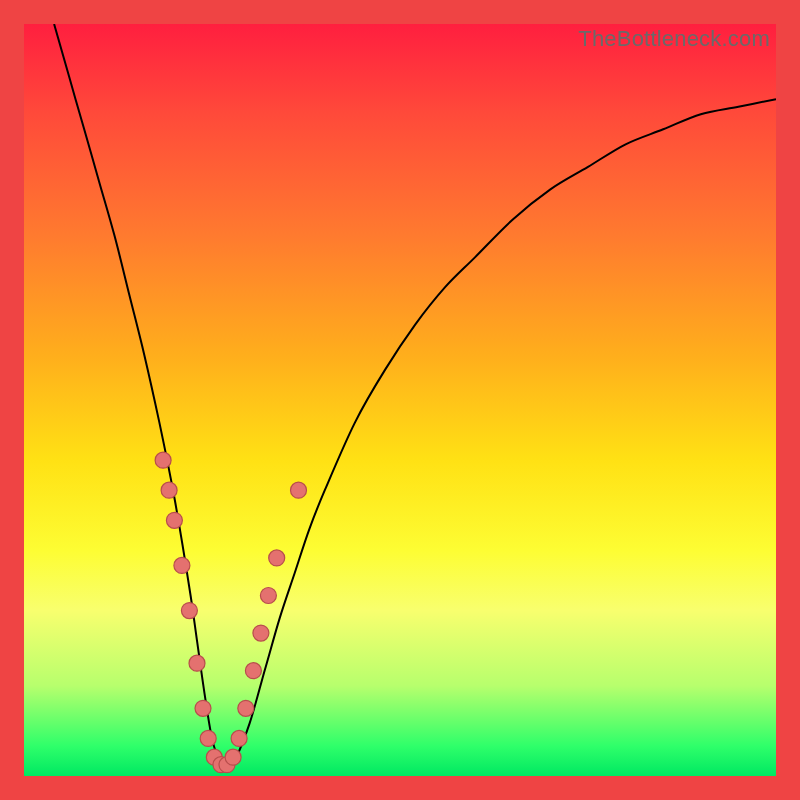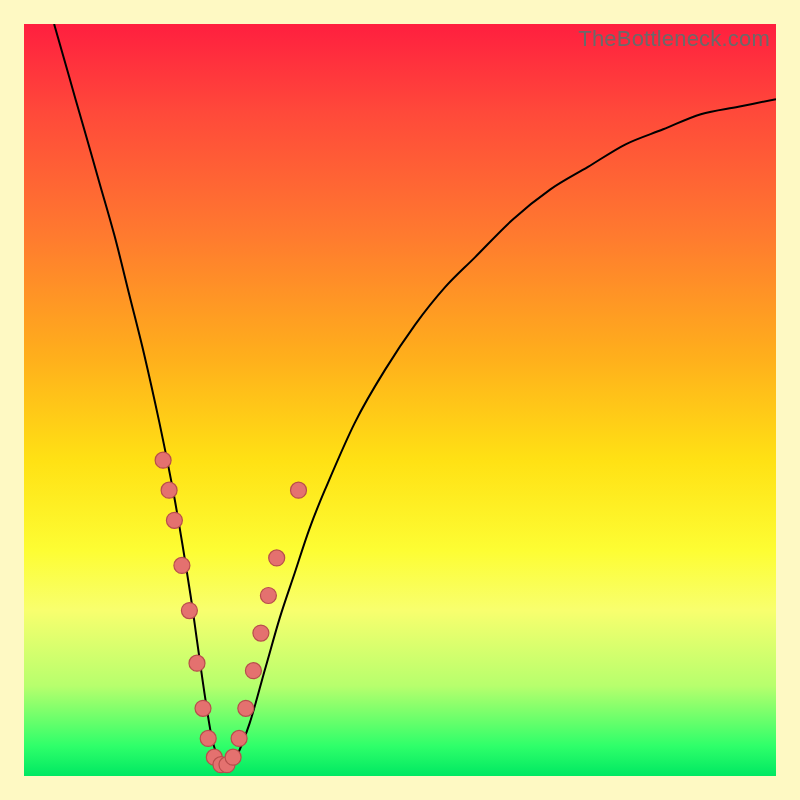--- a/index.html
+++ b/index.html
@@ -8,21 +8,21 @@
     width: 800px;
     height: 800px;
     overflow: hidden;
     font-family: Arial, Helvetica, sans-serif;
     background: #000;
   }
   .frame {
     width: 800px;
     height: 800px;
     position: relative;
-    background: #fef9c3;
+    background: #ef4444;
     text-align: right;
   }
   .plot {
     position: absolute;
     left: 24px;
     top: 24px;
     width: 752px;
     height: 752px;
     background: linear-gradient(to bottom,
       #ff1f3f 0%,

